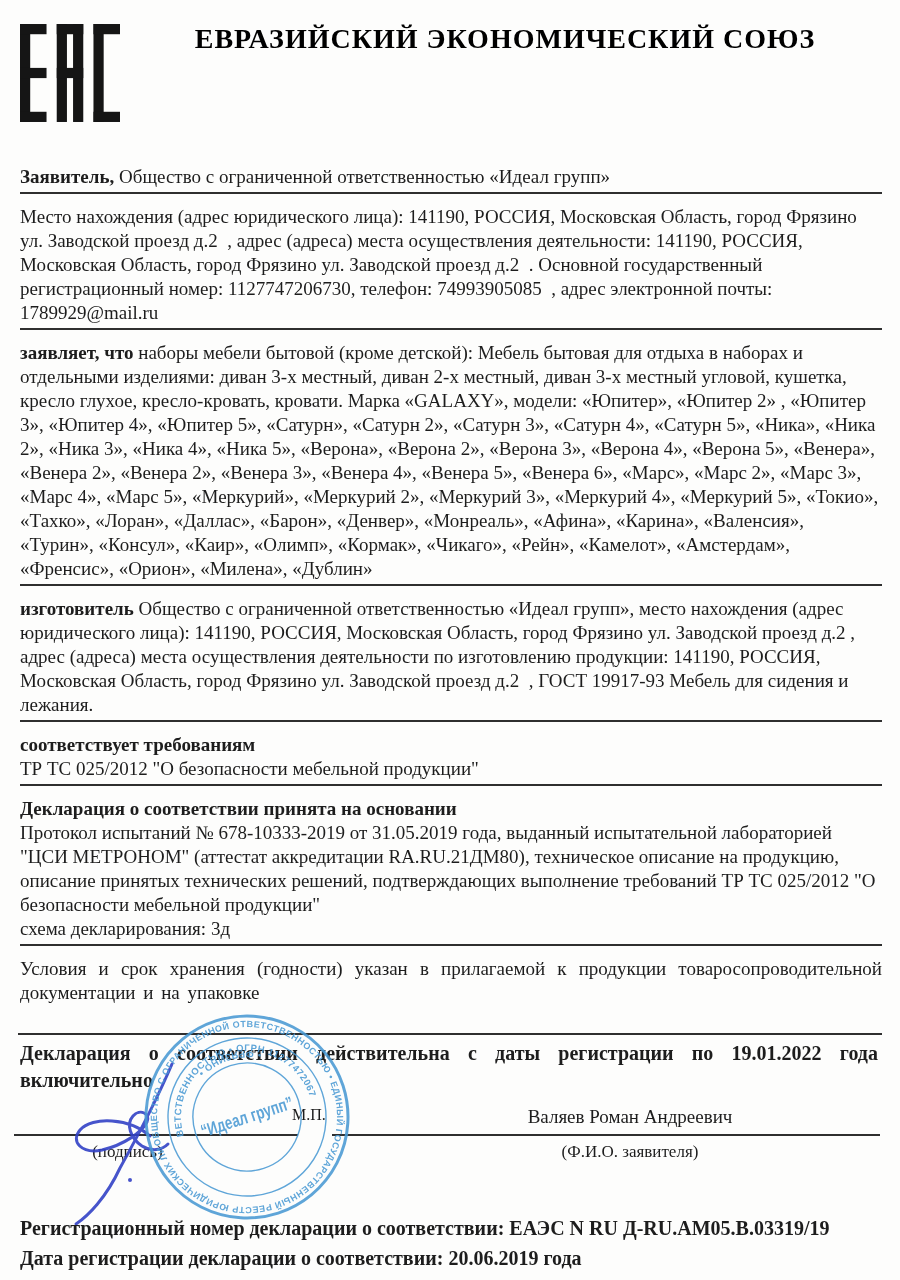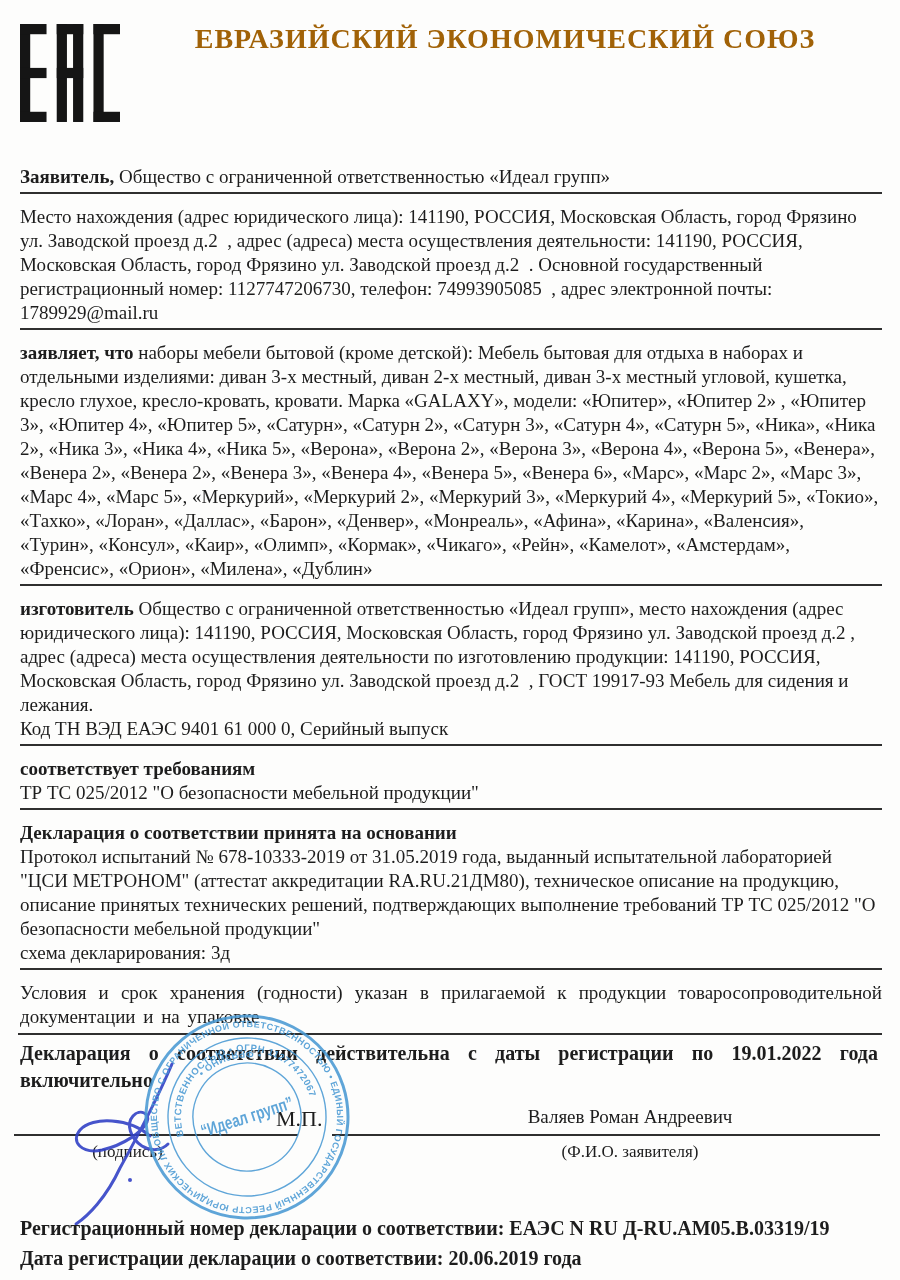--- a/index.html
+++ b/index.html
@@ -5,21 +5,21 @@
   html,body{margin:0;padding:0;background:#e8e8e8;}
   .page{
     position:relative;width:900px;height:1280px;margin:0 auto;
     background:#fdfdfc;overflow:hidden;
     font-family:"Liberation Serif","DejaVu Serif",serif;
     color:#1d1d1d;
   }
   
   .eac-logo{position:absolute;left:20px;top:24px;}
   .title-box{position:absolute;left:130px;top:22px;width:750px;text-align:center;}
-  .title-line{font-weight:bold;font-size:28px;line-height:33px;letter-spacing:1px;color:#a16207;}
+  .title-line{font-weight:bold;font-size:28px;line-height:33px;letter-spacing:1px;color:#000000;}
   
   .col{position:absolute;left:20px;top:164px;width:862px;font-size:19px;line-height:24px;}
   .sec{border-bottom:2px solid #2f2f2f;padding:1px 0 3px;}
   .sec+.sec{margin-top:10px;}
   .sec.noline{border-bottom:none;}
   .col p{margin:0;white-space:pre-wrap;}
   .lbl{font-weight:bold;}
   .just{text-align:justify;word-spacing:3px;}
   
   .rule{position:absolute;left:18px;width:864px;border-top:2px solid #2f2f2f;}
@@ -29,21 +29,21 @@
     text-align:justify;word-spacing:6px;white-space:normal;
   }
   
   .sigline{position:absolute;border-top:2px solid #2f2f2f;top:1134px;}
   .sigline.left{left:14px;width:284px;}
   .sigline.right{left:332px;width:548px;}
   .caption{position:absolute;font-size:17px;line-height:20px;text-align:center;}
   .cap-podpis{left:30px;top:1142px;width:195px;}
   .cap-fio{left:400px;top:1142px;width:460px;}
   .fio-name{position:absolute;left:400px;top:1106px;width:460px;font-size:19px;text-align:center;}
-  .mp{position:absolute;left:276px;top:1106px;font-size:22px;}
+  .mp{position:absolute;left:292px;top:1106px;font-size:16px;}
   .stamp{position:absolute;left:141px;top:1011px;opacity:.88;}
   .signature{position:absolute;left:30px;top:1058px;opacity:.9;}
   
   .footer-line{position:absolute;left:20px;width:860px;font-weight:bold;font-size:20px;line-height:24px;}
   .f1{top:1216px;}
   .f2{top:1246px;}
 </style>
 </head>
 <body>
 
@@ -82,21 +82,20 @@
       <p>Место нахождения (адрес юридического лица): 141190, РОССИЯ, Московская Область, город Фрязино ул. Заводской проезд д.2  , адрес (адреса) места осуществления деятельности: 141190, РОССИЯ, Московская Область, город Фрязино ул. Заводской проезд д.2  . Основной государственный регистрационный номер: 1127747206730, телефон: 74993905085  , адрес электронной почты: 1789929@mail.ru</p>
     </div>
 
 
     <div class="sec">
       <p><span class="lbl">заявляет, что</span><span> наборы мебели бытовой (кроме детской): Мебель бытовая для отдыха в наборах и отдельными изделиями: диван 3-х местный, диван 2-х местный, диван 3-х местный угловой, кушетка, кресло глухое, кресло-кровать, кровати. Марка «GALAXY», модели: «Юпитер», «Юпитер 2» , «Юпитер 3», «Юпитер 4», «Юпитер 5», «Сатурн», «Сатурн 2», «Сатурн 3», «Сатурн 4», «Сатурн 5», «Ника», «Ника 2», «Ника 3», «Ника 4», «Ника 5», «Верона», «Верона 2», «Верона 3», «Верона 4», «Верона 5», «Венера», «Венера 2», «Венера 2», «Венера 3», «Венера 4», «Венера 5», «Венера 6», «Марс», «Марс 2», «Марс 3», «Марс 4», «Марс 5», «Меркурий», «Меркурий 2», «Меркурий 3», «Меркурий 4», «Меркурий 5», «Токио», «Тахко», «Лоран», «Даллас», «Барон», «Денвер», «Монреаль», «Афина», «Карина», «Валенсия», «Турин», «Консул», «Каир», «Олимп», «Кормак», «Чикаго», «Рейн», «Камелот», «Амстердам», «Френсис», «Орион», «Милена», «Дублин»</span></p>
     </div>
 
     <div class="sec">
       <p><span class="lbl">изготовитель</span><span> Общество с ограниченной ответственностью «Идеал групп», место нахождения (адрес юридического лица): 141190, РОССИЯ, Московская Область, город Фрязино ул. Заводской проезд д.2 , адрес (адреса) места осуществления деятельности по изготовлению продукции: 141190, РОССИЯ, Московская Область, город Фрязино ул. Заводской проезд д.2  , ГОСТ 19917-93 Мебель для сидения и лежания.</span></p>
-      <p>Код ТН ВЭД ЕАЭС 9401 61 000 0, Серийный выпуск</p>
     </div>
 
     <div class="sec">
       <p class="lbl">соответствует требованиям</p>
       <p>ТР ТС 025/2012 "О безопасности мебельной продукции"</p>
     </div>
 
     <div class="sec">
       <p class="lbl">Декларация о соответствии принята на основании</p>
       <p>Протокол испытаний № 678-10333-2019 от 31.05.2019 года, выданный испытательной лабораторией "ЦСИ МЕТРОНОМ" (аттестат аккредитации RA.RU.21ДМ80), техническое описание на продукцию, описание принятых технических решений, подтверждающих выполнение требований ТР ТС 025/2012 "О безопасности мебельной продукции"</p>

